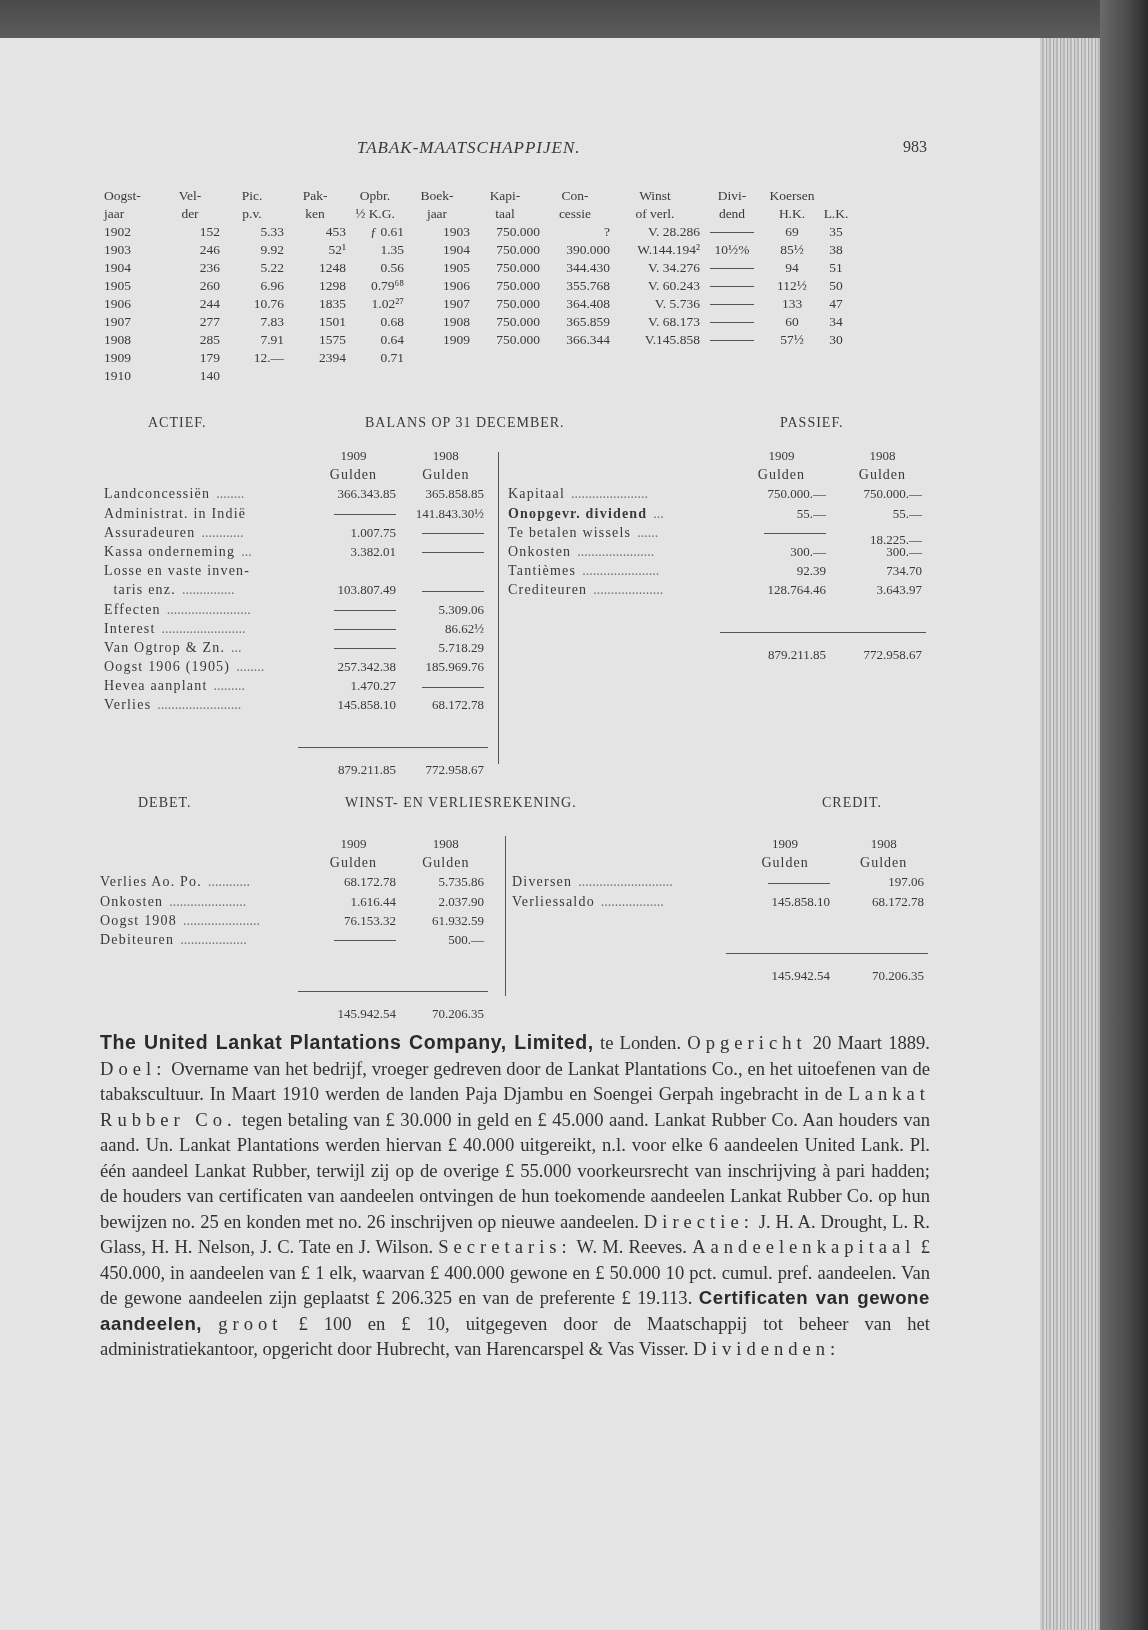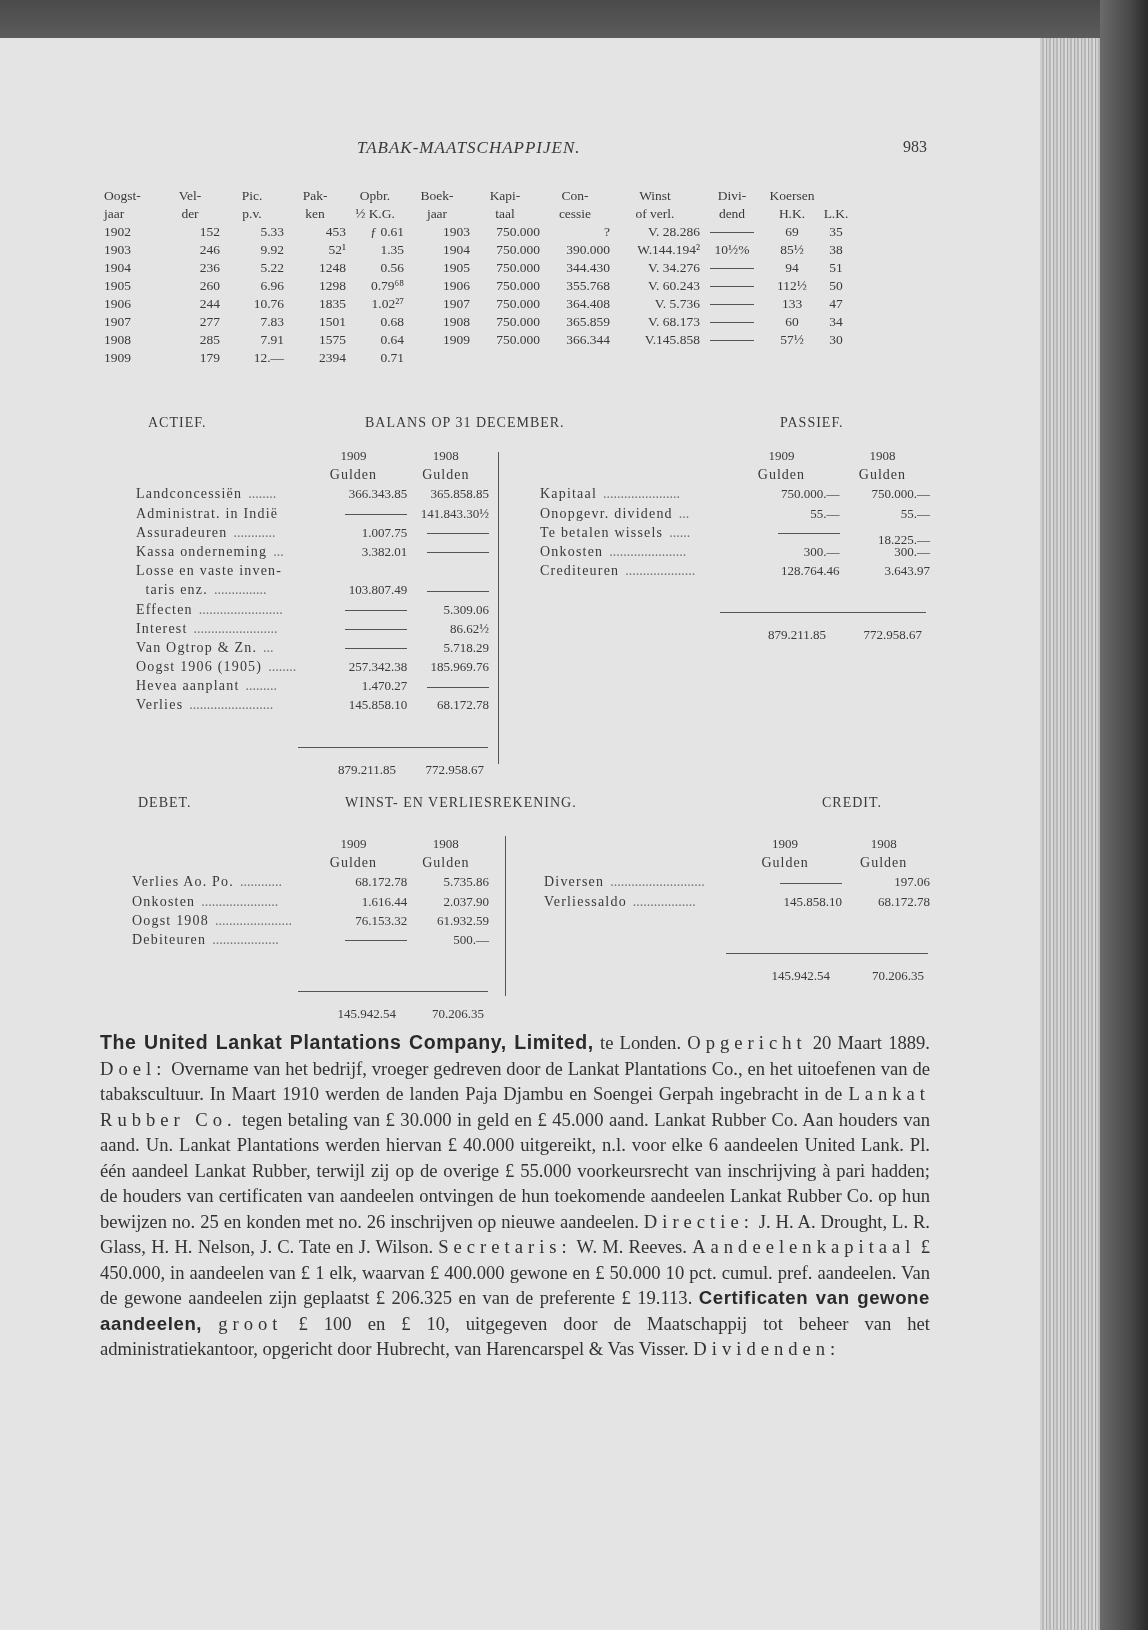--- a/index.html
+++ b/index.html
@@ -15,21 +15,21 @@
   .t1{position:absolute;left:104px;top:187px;font-size:13.5px;line-height:18px;}
   .t1 .row{display:flex;height:18px;}
   .t1 .c{text-align:right;white-space:nowrap;}
   .t1 .hdr{text-align:center;}
   .w0{width:56px;text-align:left !important;} .w1{width:60px;} .w2{width:64px;} .w3{width:62px;} .w4{width:58px;}
   .w5{width:66px;} .w6{width:70px;} .w7{width:70px;} .w8{width:90px;} .w9{width:64px;text-align:center !important;} .w10{width:56px;text-align:center !important;} .w11{width:32px;text-align:center !important;}
   .dash{display:inline-block;width:44px;border-top:1px solid #555;vertical-align:middle;}
   .sect{position:absolute;font-size:14px;letter-spacing:1px;}
   .acct{position:absolute;font-size:14px;line-height:19.2px;}
   .acct .row{display:flex;height:19.2px;white-space:nowrap;}
-  .lbl{letter-spacing:1.2px;overflow:hidden;margin-left:32px;}
+  .lbl{letter-spacing:1.2px;overflow:hidden;}
   .lbl .dots{color:#777;letter-spacing:0;}
   .num{text-align:right;font-size:13px;}
   .vline{position:absolute;border-left:1px solid #555;}
   .para{position:absolute;left:100px;top:1030px;width:830px;font-size:18.6px;line-height:25.5px;text-align:justify;color:#333;}
   .para .b{font-family:"Liberation Sans","DejaVu Sans",sans-serif;font-weight:bold;letter-spacing:.6px;color:#2a2a2a;}
   .para .sp{letter-spacing:5px;}
 </style>
 </head>
 <body>
 
@@ -178,20 +178,34 @@
         <div class="c w3">2394</div>
         <div class="c w4">0.71</div>
         <div class="c w5"></div>
         <div class="c w6"></div>
         <div class="c w7"></div>
         <div class="c w8"></div>
         <div class="c w9"></div>
         <div class="c w10"></div>
         <div class="c w11"></div>
       </div>
+      <div class="row">
+        <div class="c w0">1910</div>
+        <div class="c w1">140</div>
+        <div class="c w2"></div>
+        <div class="c w3"></div>
+        <div class="c w4"></div>
+        <div class="c w5"></div>
+        <div class="c w6"></div>
+        <div class="c w7"></div>
+        <div class="c w8"></div>
+        <div class="c w9"></div>
+        <div class="c w10"></div>
+        <div class="c w11"></div>
+      </div>
     </div>
 </div>
 
 <div class="sect" style="left:148px;top:415px;">ACTIEF.</div>
 <div class="sect" style="left:365px;top:415px;">BALANS OP 31 DECEMBER.</div>
 <div class="sect" style="left:780px;top:415px;">PASSIEF.</div>
 
 <div class="acct" id="actief" style="left:104px;top:446px;width:385px;">
     <div class="row">
       <div style="width: 204px;"></div>
@@ -281,35 +295,40 @@
       <div style="width: 222px;"></div>
       <div style="width: 96px; text-align: center; padding-left: 6px; letter-spacing: 1px;">Gulden</div>
       <div style="width: 96px; text-align: center; padding-left: 6px; letter-spacing: 1px;">Gulden</div>
     </div>
     <div class="row">
       <div class="lbl" style="width: 222px;"><span style="white-space: pre;">Kapitaal</span><span class="dots" style="margin-left: 6px;">......................</span></div>
       <div class="num" style="width: 96px;">750.000.—</div>
       <div class="num" style="width: 96px;">750.000.—</div>
     </div>
     <div class="row">
-      <div class="lbl" style="width: 222px;"><span style="white-space: pre;">Onopgevr. dividend</span><span class="dots" style="margin-left: 6px;">...</span></div>
+      <div class="lbl" style="width: 222px;"><span style="white-space: pre; font-weight: bold;">Onopgevr. dividend</span><span class="dots" style="margin-left: 6px;">...</span></div>
       <div class="num" style="width: 96px;">55.—</div>
       <div class="num" style="width: 96px;">55.—</div>
     </div>
     <div class="row">
       <div class="lbl" style="width: 222px;"><span style="white-space: pre;">Te betalen wissels</span><span class="dots" style="margin-left: 6px;">......</span></div>
       <div class="num" style="width: 96px;"><span class="dash" style="width:62px"></span></div>
       <div class="num" style="width: 96px; margin-top: 7px;">18.225.—</div>
     </div>
     <div class="row">
       <div class="lbl" style="width: 222px;"><span style="white-space: pre;">Onkosten</span><span class="dots" style="margin-left: 6px;">......................</span></div>
       <div class="num" style="width: 96px;">300.—</div>
       <div class="num" style="width: 96px;">300.—</div>
     </div>
     <div class="row">
+      <div class="lbl" style="width: 222px;"><span style="white-space: pre;">Tantièmes</span><span class="dots" style="margin-left: 6px;">......................</span></div>
+      <div class="num" style="width: 96px;">92.39</div>
+      <div class="num" style="width: 96px;">734.70</div>
+    </div>
+    <div class="row">
       <div class="lbl" style="width: 222px;"><span style="white-space: pre;">Crediteuren</span><span class="dots" style="margin-left: 6px;">....................</span></div>
       <div class="num" style="width: 96px;">128.764.46</div>
       <div class="num" style="width: 96px;">3.643.97</div>
     </div>
     <div class="row" style="height: 32px;"></div>
     <div style="margin-left: 212px; width: 206px; border-top: 1px solid rgb(85, 85, 85); height: 12px;"></div>
     <div class="row">
       <div style="width: 222px;"></div>
       <div class="num" style="width: 96px;">879.211.85</div>
       <div class="num" style="width: 96px;">772.958.67</div>

